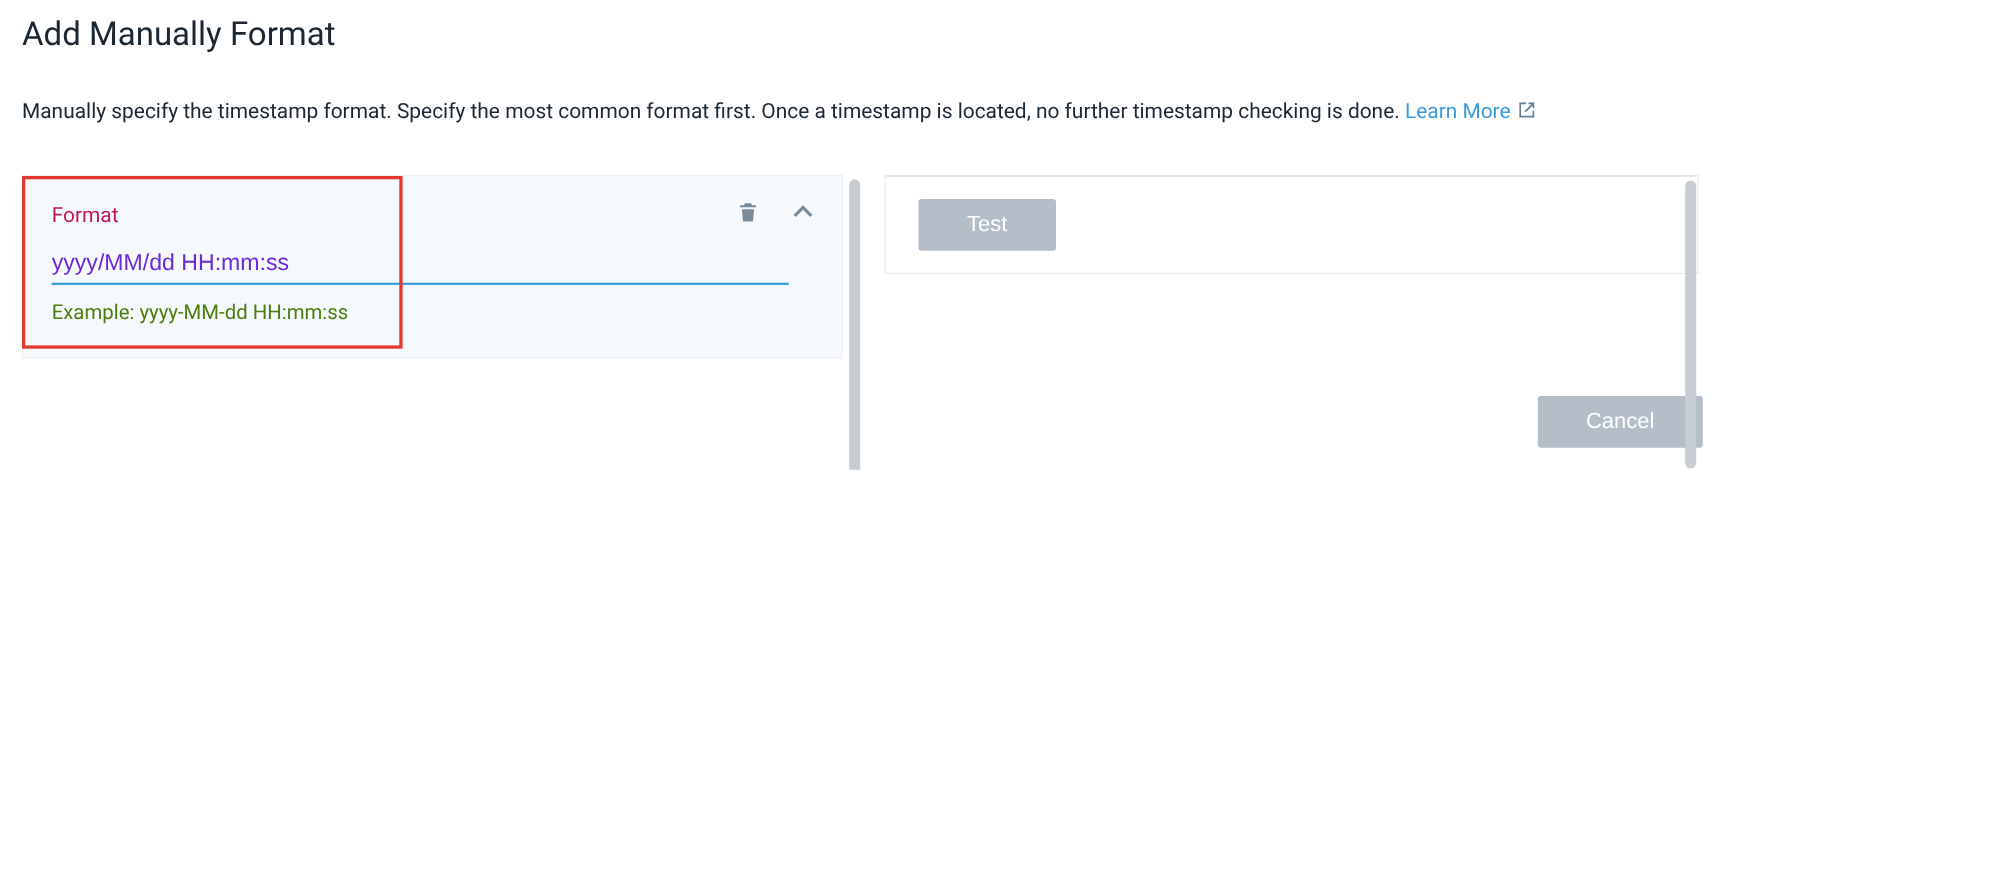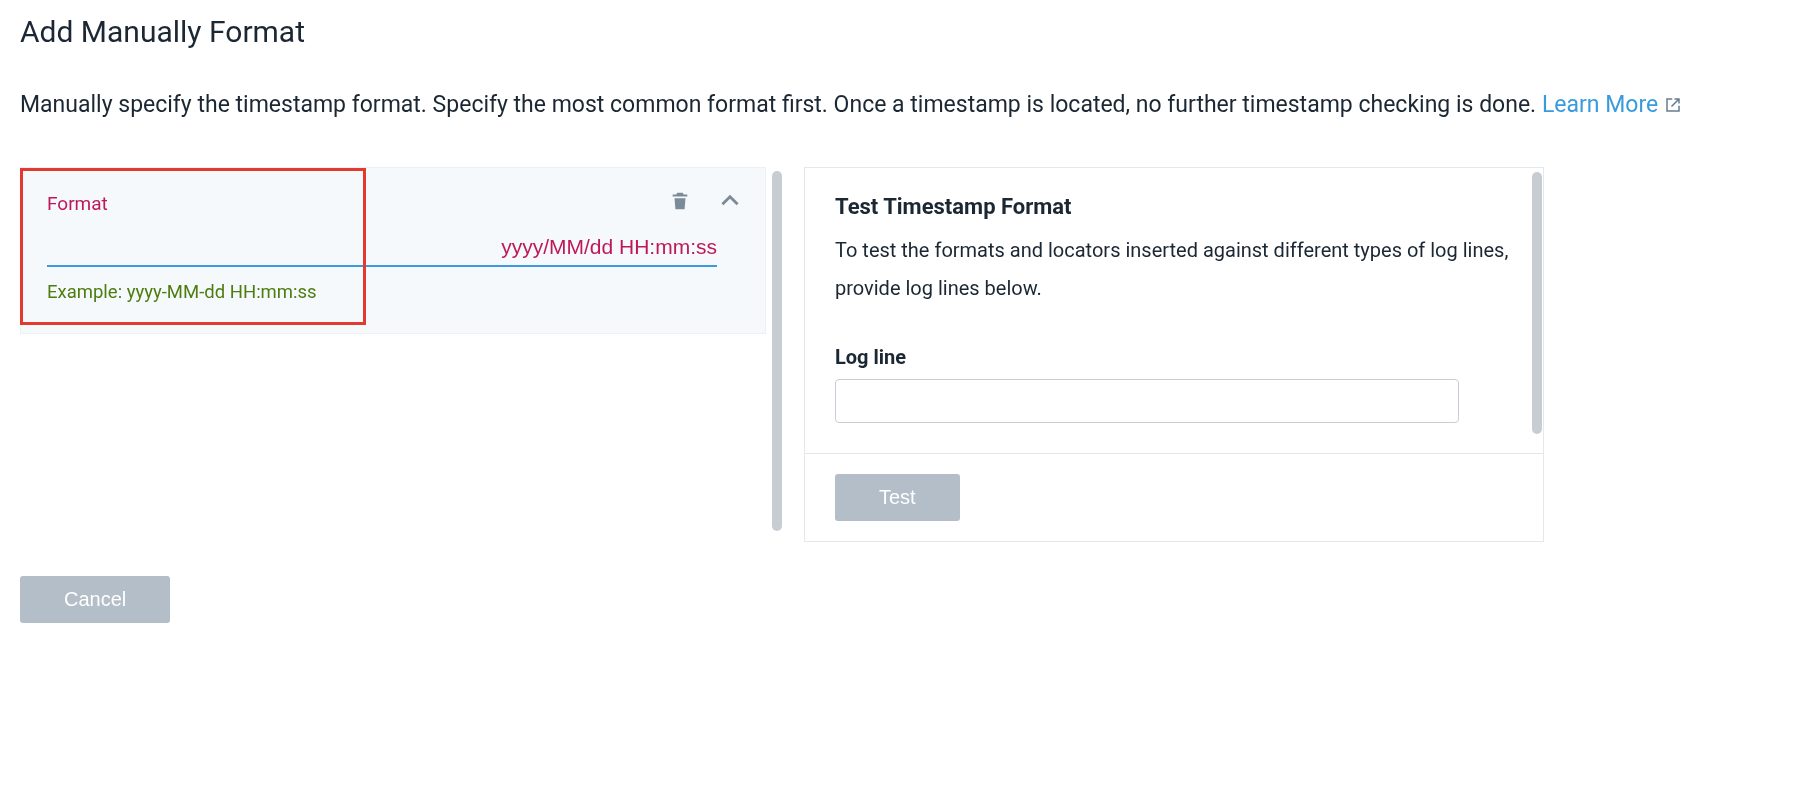--- a/index.html
+++ b/index.html
@@ -10,21 +10,21 @@
   width: 1810px;
   padding: 14px 20px 20px 20px;
 }
 .page-title {
   font-size: 30px;
   font-weight: 400;
   color: #1b2733;
   margin-bottom: 34px;
 }
 .description {
-  font-size: 23px;
+  font-size: 19px;
   color: #1b2733;
   line-height: 1.9;
   margin-bottom: 40px;
 }
 .learn-more {
   color: #3a9bdc;
   text-decoration: none;
   cursor: pointer;
 }
 .ext-icon {
@@ -76,24 +76,23 @@
   font-size: 19px;
   color: #be185d;
   margin-bottom: 18px;
 }
 .text-input {
   width: 100%;
   border: none;
   border-bottom: 1px solid #bfc9d2;
   background: transparent;
   font-size: 21px;
-  color: #be185d;
+  color: #6d28d9;
   padding: 2px 0 6px 0;
   outline: none;
-  text-align: right;
 }
 .text-input.active {
   border-bottom: 2px solid #3a9bdc;
 }
 .helper {
   font-size: 18.5px;
   color: #4d7c0f;
   margin-top: 14px;
 }
 .field-group {
@@ -181,21 +180,21 @@
 .btn-gray {
   background: #b4bec8;
   color: #fff;
 }
 .btn-primary {
   background: #4ea8dd;
   color: #fff;
 }
 .page-footer {
   display: flex;
-  justify-content: space-between;
+  justify-content: flex-end;
   gap: 24px;
   margin-top: 34px;
   width: 1528px;
 }
 </style>
 </head>
 <body>
 
 <h1 class="page-title">Add Manually Format</h1>
 
@@ -233,27 +232,20 @@
       </div>
 
 
     </div>
     <div class="scroll-track-l"></div>
     <div class="highlight-box"></div>
   </div>
 
   <div class="right-wrap">
     <div class="right-panel">
-      <div class="right-inner">
-        <div class="test-title">Test Timestamp Format</div>
-        <div class="test-desc">To test the formats and locators inserted against different types of log lines, provide log lines below.</div>
-        <div class="log-label">Log line</div>
-        <input type="text" class="log-input" style="">
-        <div style="height:20px;"></div>
-      </div>
       <div class="right-footer">
         <button class="btn btn-disabled">Test</button>
       </div>
       <div class="scroll-track-r"></div>
     </div>
   </div>
 
 </div>
 
 <div class="page-footer">

